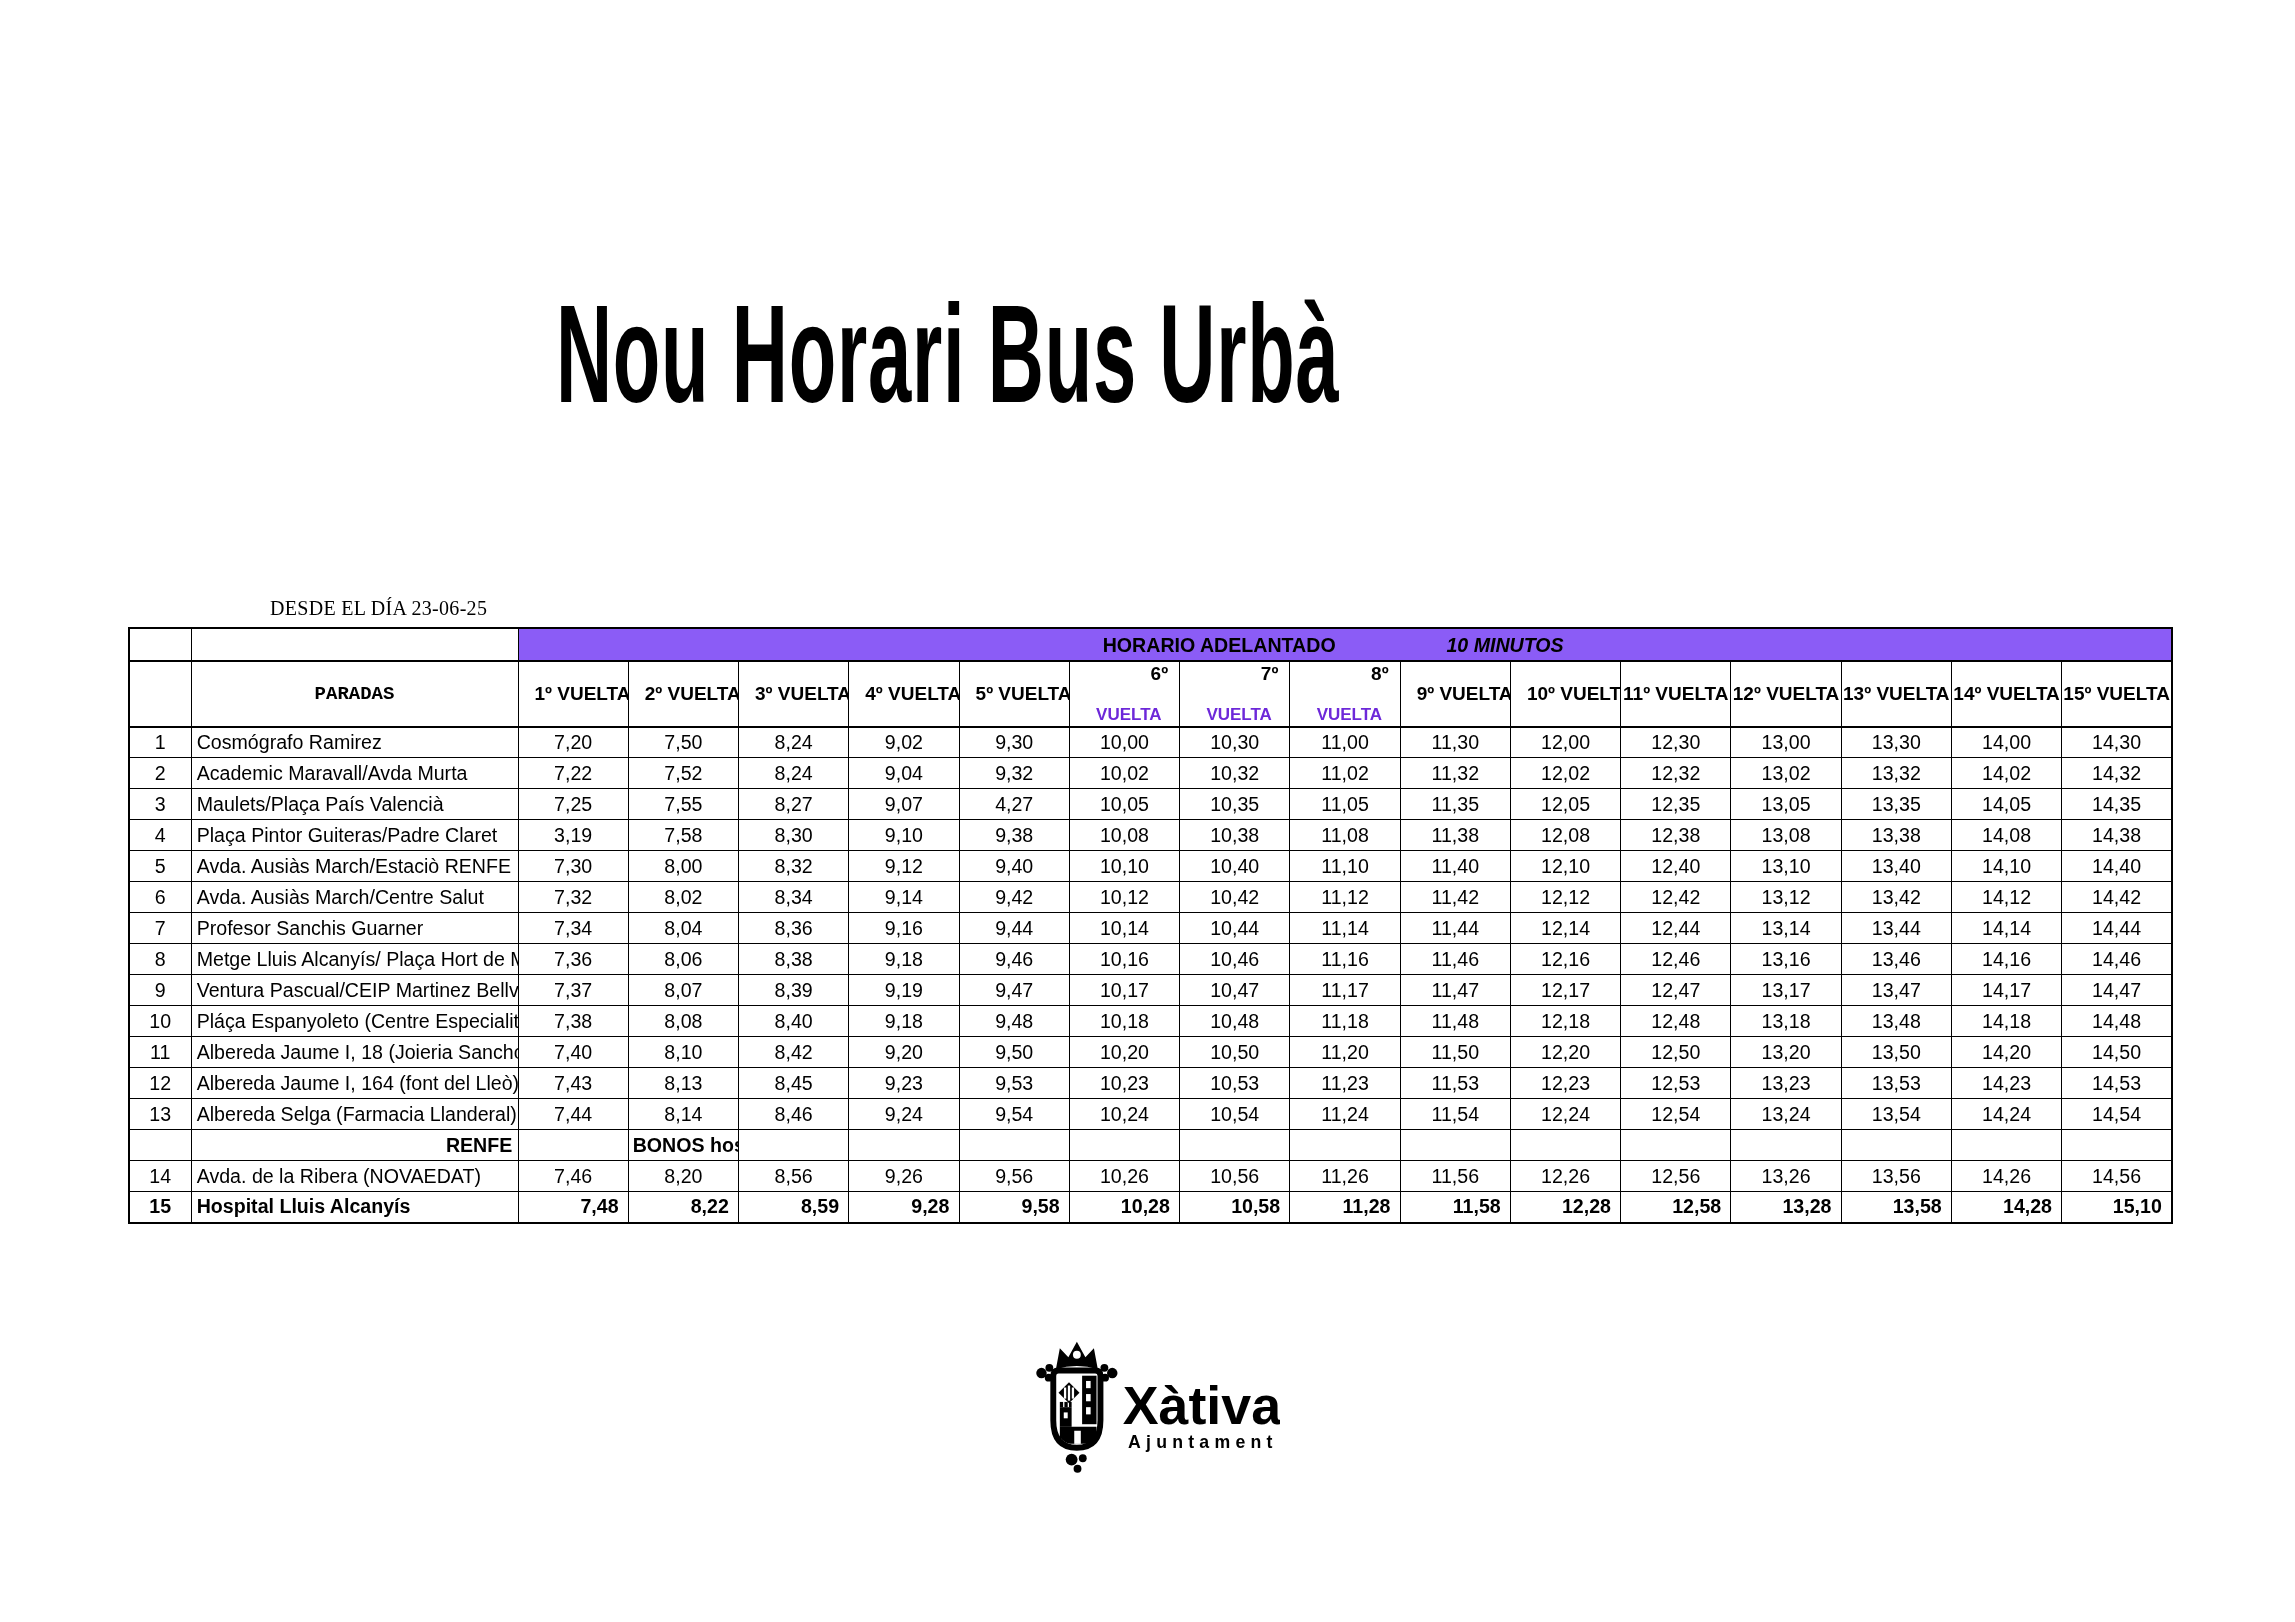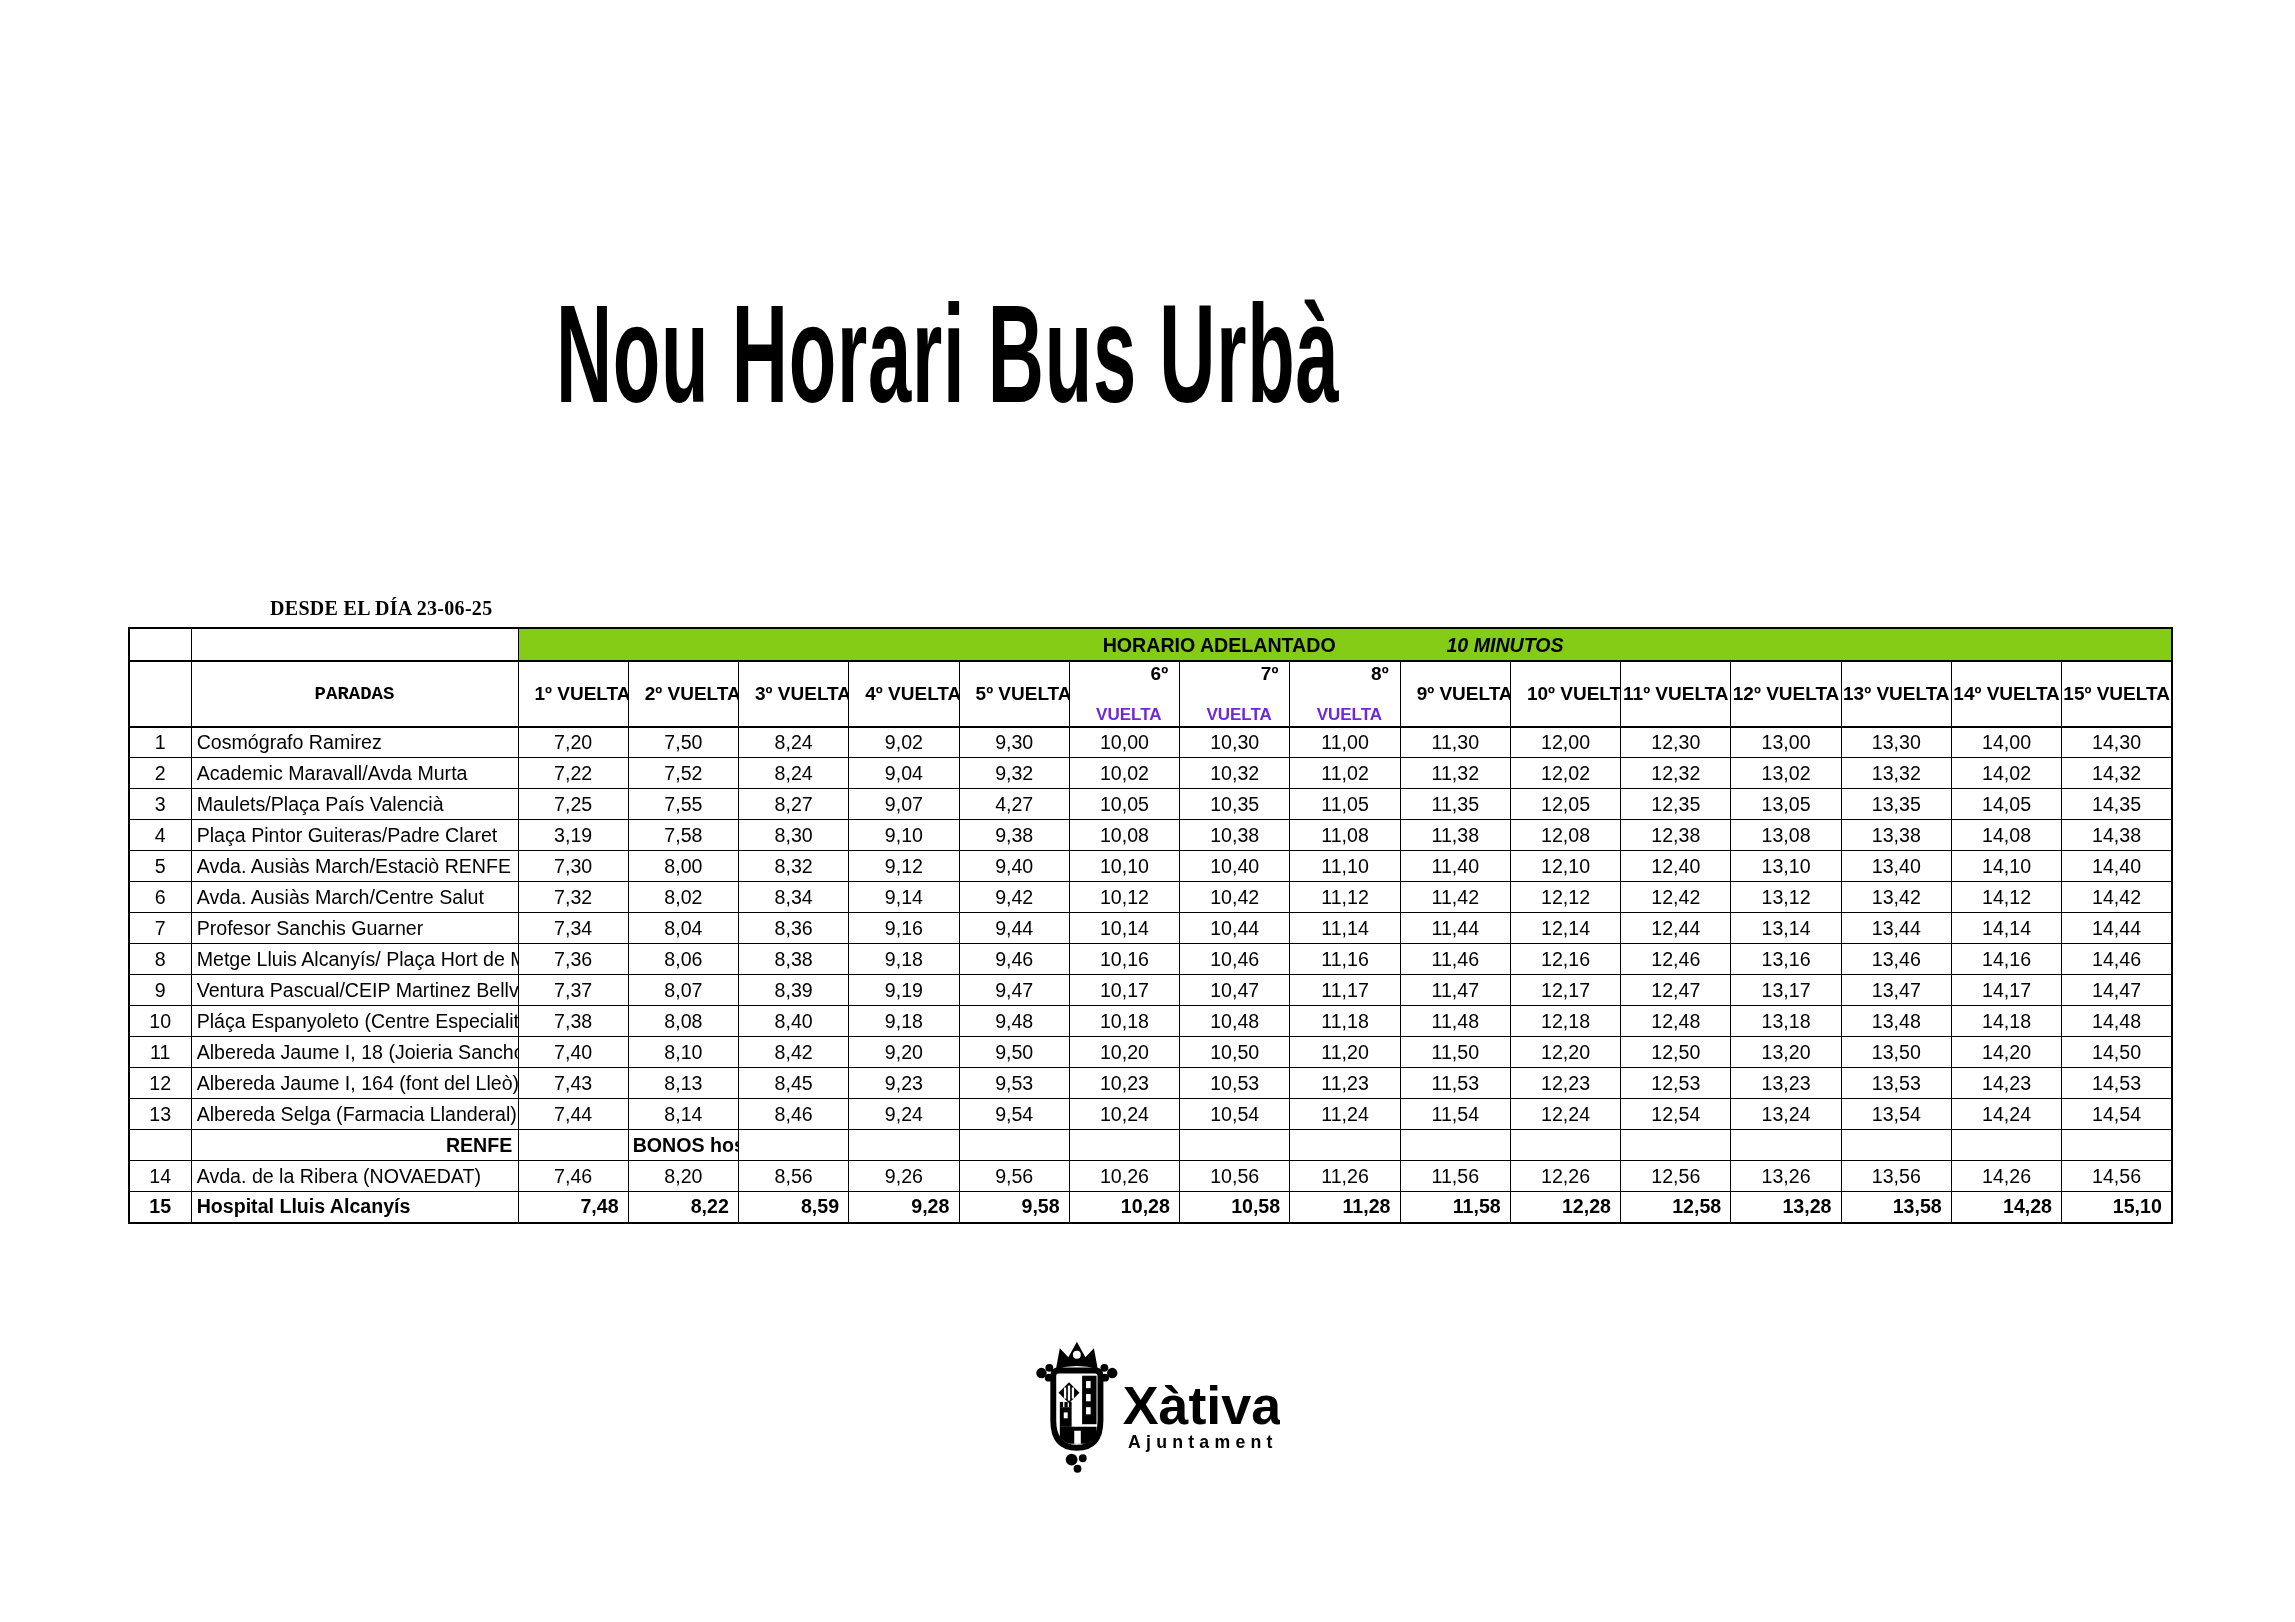--- a/index.html
+++ b/index.html
@@ -20,21 +20,21 @@
     display:inline-block;
     font-size:139px; font-weight:bold; line-height:1.05;
     transform:scaleX(0.56); transform-origin:center;
     letter-spacing:1.3px; white-space:nowrap;
   }
 
   
   .date-note {
     position:absolute; left:270px; top:597px;
     font-family:"Liberation Serif","DejaVu Serif",serif;
-    font-weight:bold; font-size:20px; letter-spacing:0.3px;
+    font-weight:normal; font-size:20px; letter-spacing:0.3px;
   }
 
   
   table.timetable {
     position:absolute; left:128px; top:627px;
     width:2045px;
     border-collapse:collapse; table-layout:fixed;
     border:2.6px solid #000;
   }
   .timetable col.col-num  { width:62px; }
@@ -107,21 +107,21 @@
       <col>
       <col>
       <col>
       <col>
       <col>
   </colgroup>
   <thead>
     <tr class="banner-row">
       <td></td>
       <td></td>
-      <td class="banner-cell" colspan="15" style="background: #84cc16;">
+      <td class="banner-cell" colspan="15" style="background: #8b5cf6;">
         <span class="banner-text banner-left">HORARIO ADELANTADO</span>
         <span class="banner-text banner-right">10 MINUTOS</span>
       </td>
     </tr>
     <tr class="header-row">
       <th></th>
       <th class="h-stops">PARADAS</th>
 
     <th class="h-left"><span>1º VUELTA</span></th>
         <th class="h-left"><span>2º VUELTA</span></th>

